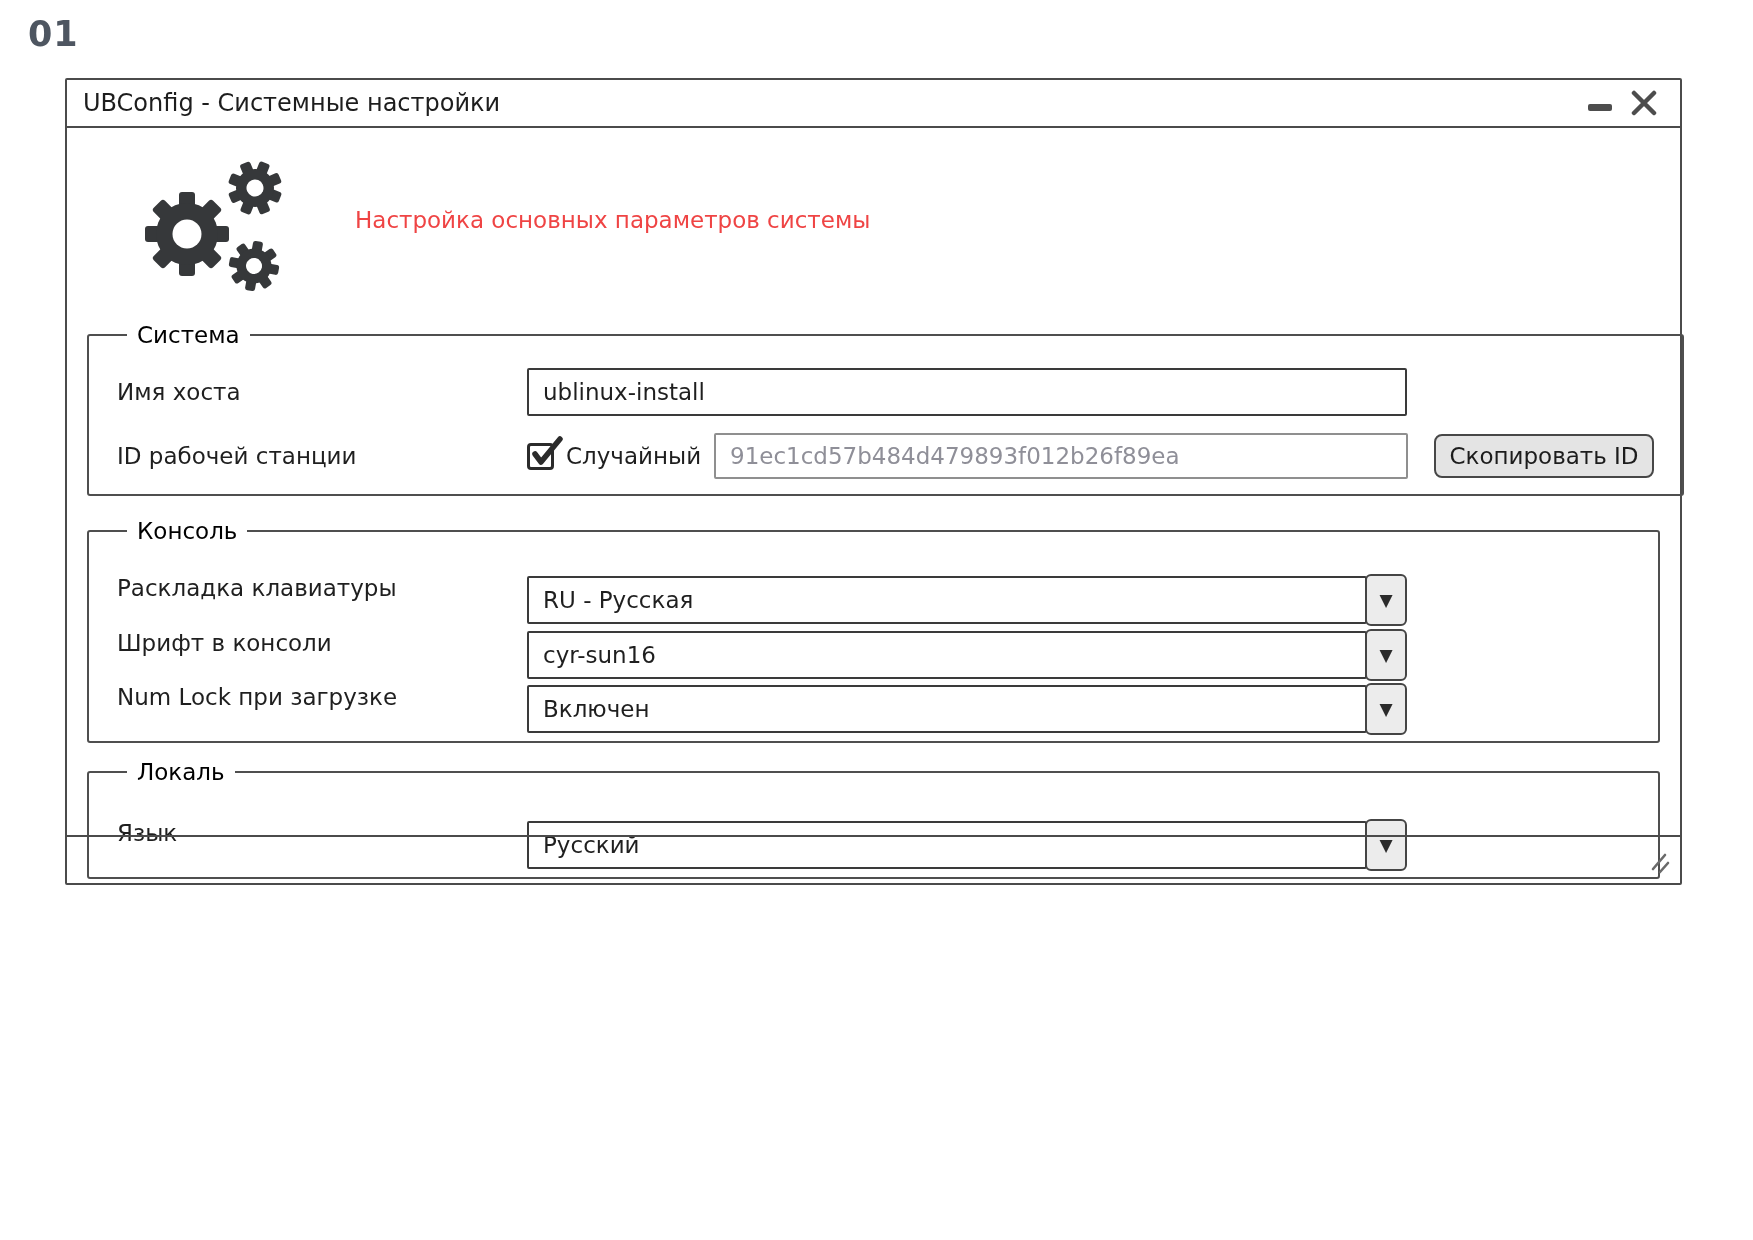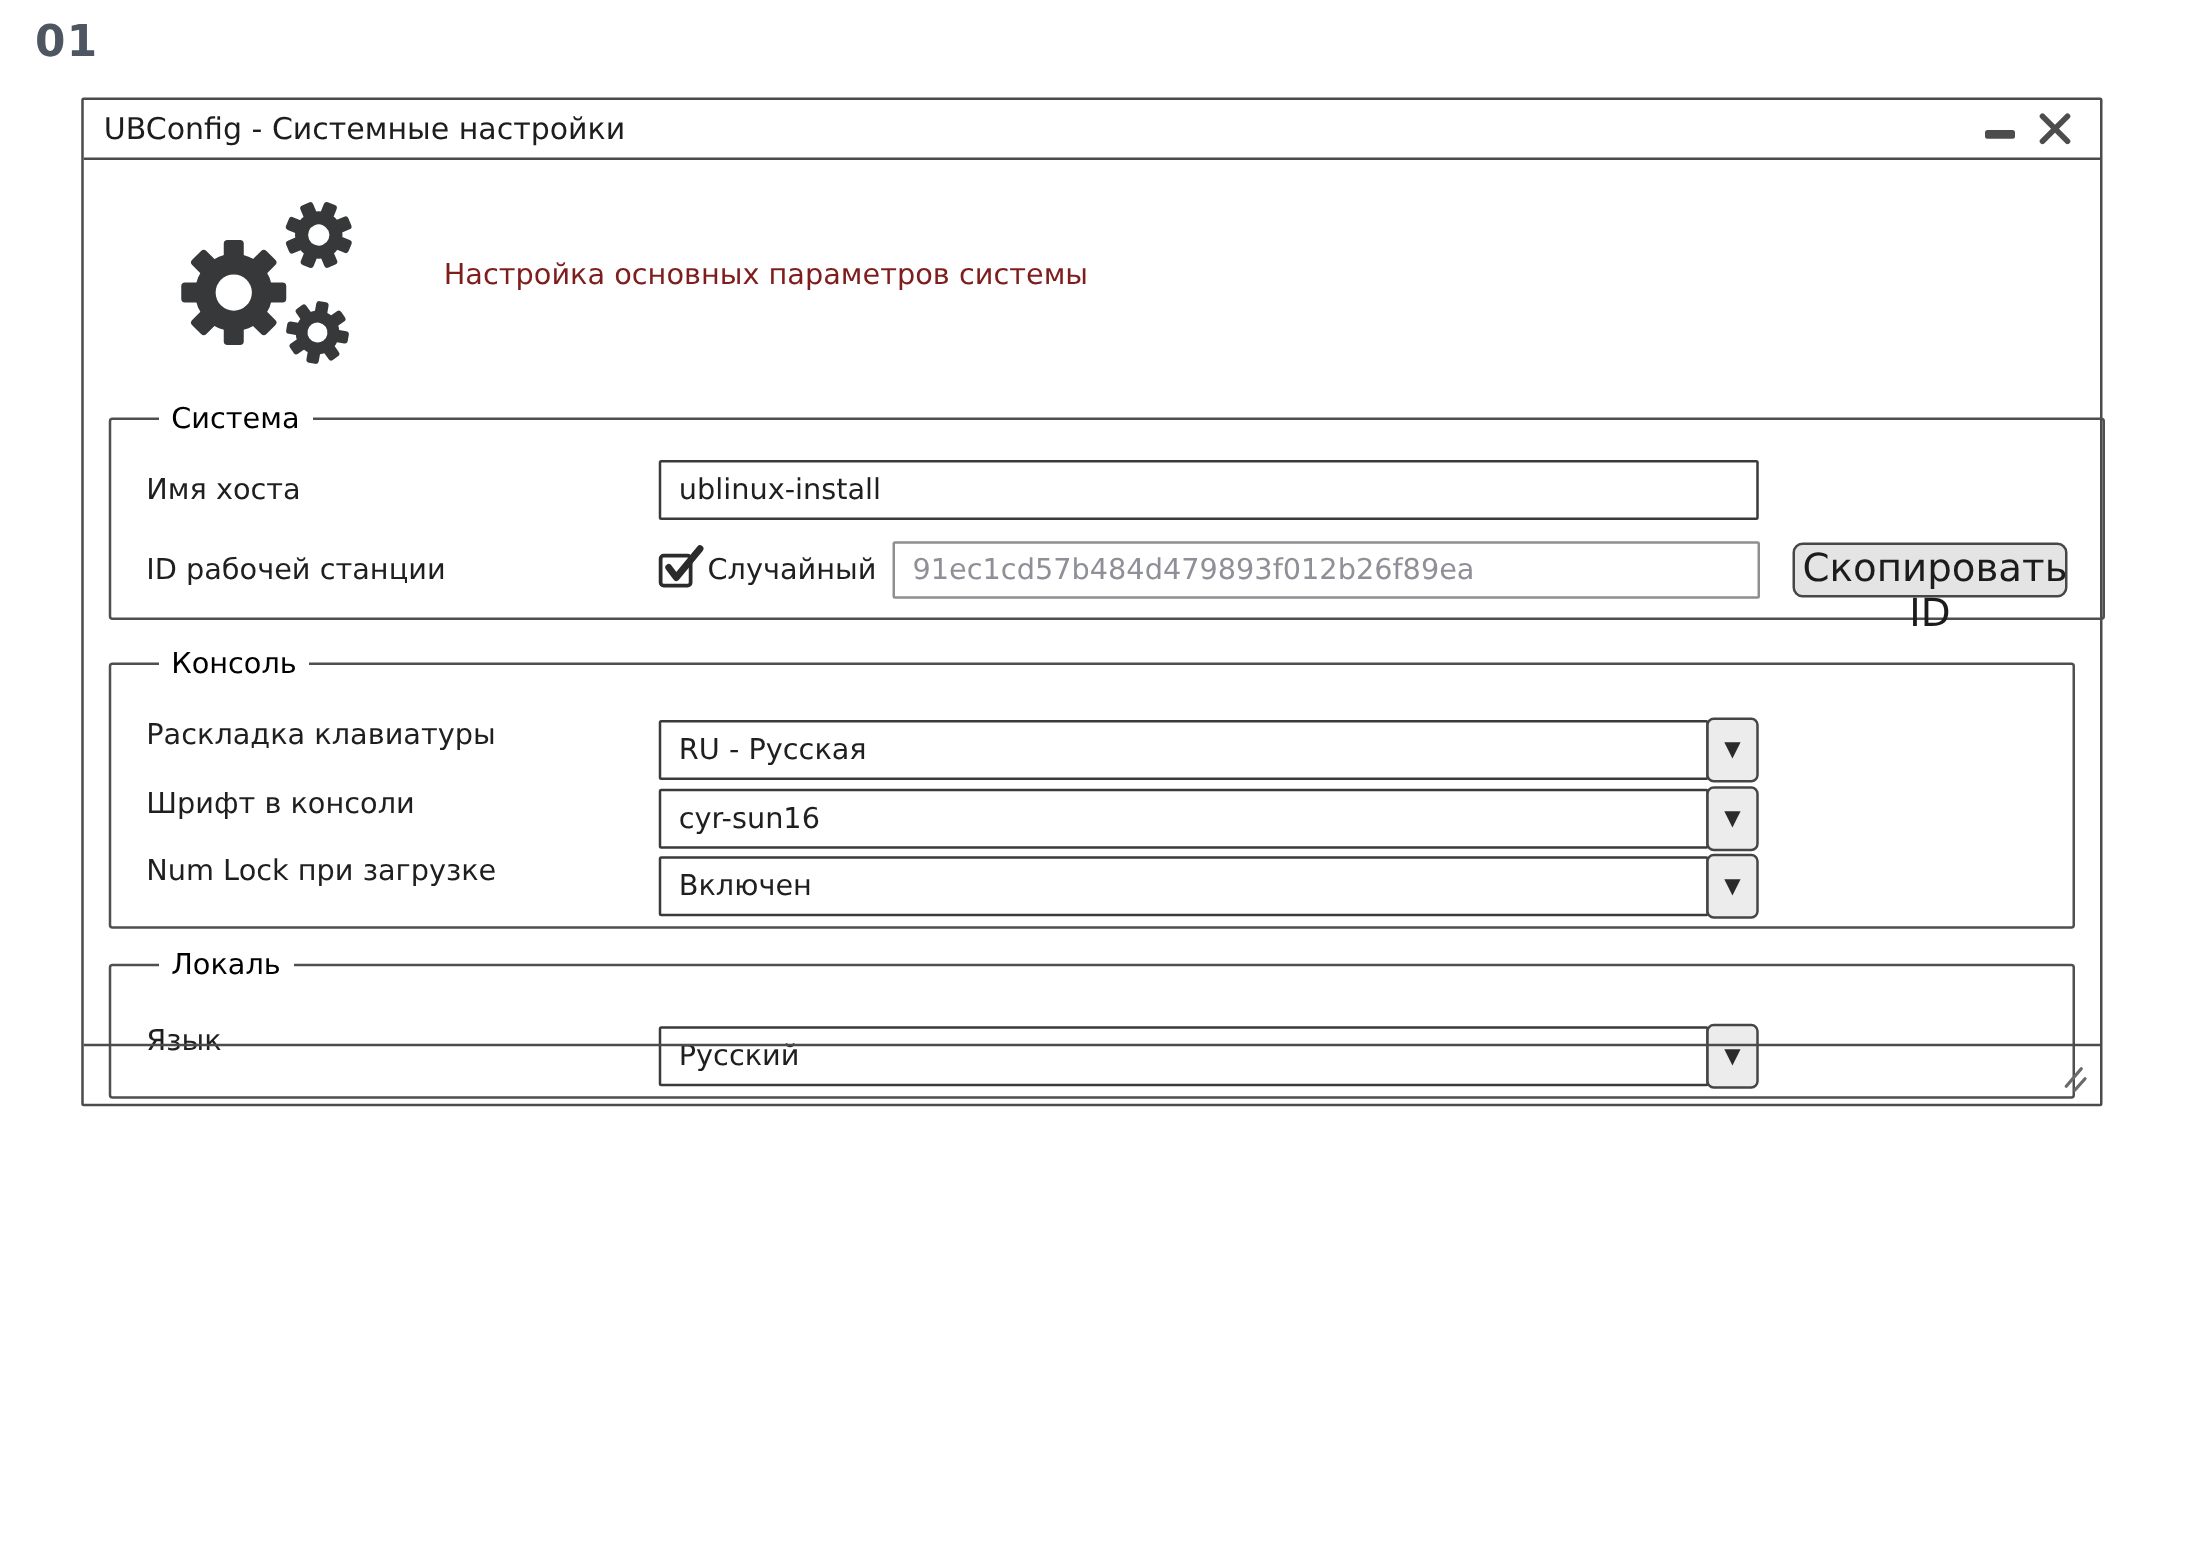--- a/index.html
+++ b/index.html
@@ -42,21 +42,21 @@
   }
 
   
   .content { padding: 0 20px; }
 
   .header-row {
     display: flex; align-items: center;
     margin: 18px 0 0 40px;
   }
   .app-icon { flex: none; }
-  .subtitle { font-size: 23px; margin-left: 58px; color: #7f1d1d; }
+  .subtitle { font-size: 23px; margin-left: 58px; color: #ef4444; }
 
   fieldset {
     border: 2px solid #4f4f4f;
     border-radius: 3px;
     margin: 0; padding: 0 28px 14px 28px;
   }
   fieldset.fs-system  { margin-top: 28px; }
   fieldset.fs-console { margin-top: 22px; padding-bottom: 20px; }
   fieldset.fs-locale  { margin-top: 16px; padding-bottom: 20px; }
   legend {
@@ -90,21 +90,21 @@
   }
   .checkbox svg { position: absolute; left: 1px; top: -6px; overflow: visible; }
   .chk-label { font-size: 23px; margin-left: 12px; }
 
   .push-button {
     margin-left: 26px;
     width: 220px; height: 44px;
     background: #e4e4e4;
     border: 2px solid #474747; border-radius: 8px;
     font-family: "DejaVu Sans", sans-serif;
-    font-size: 31px; color: #1c1c1c;
+    font-size: 23px; color: #1c1c1c;
     cursor: pointer;
   }
 
   .combo { width: 880px; height: 48px; display: flex; align-items: center; margin-top: 23px; }
   .combo-field {
     flex: 1; height: 48px;
     border: 2px solid #3a3a3a; border-radius: 2px;
     background: #fff;
     display: flex; align-items: center;
     padding-left: 14px; font-size: 23px;

